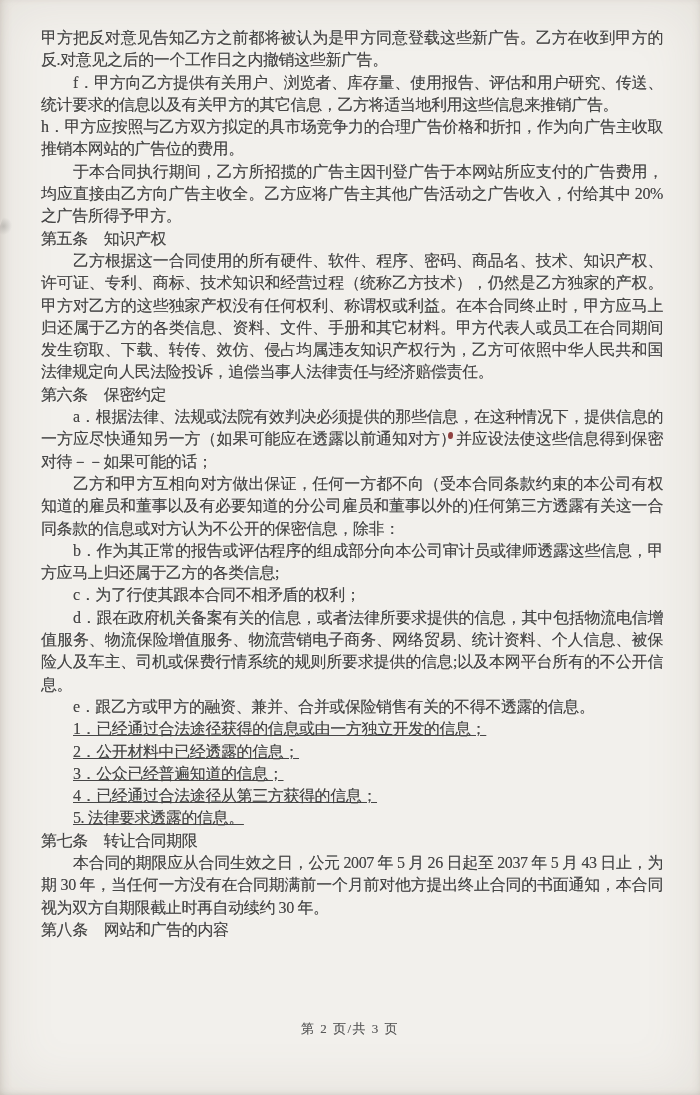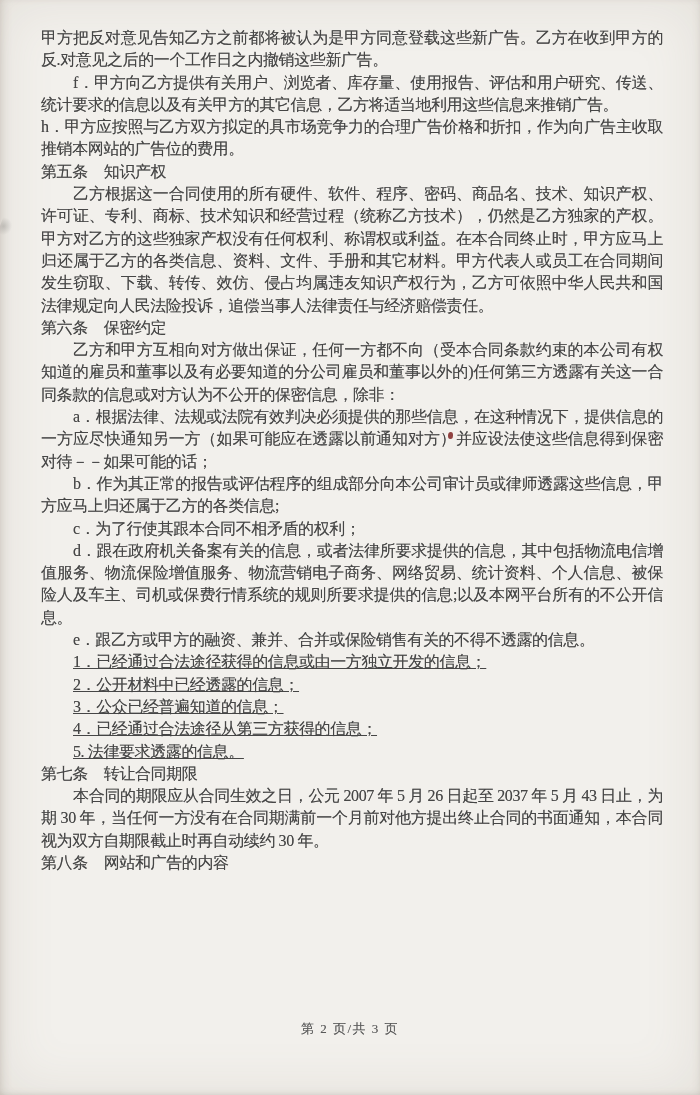--- a/index.html
+++ b/index.html
@@ -62,27 +62,28 @@
 </head>
 <body>
 
 <div class="page">
 
   <div class="content">
     <p class="p">甲方把反对意见告知乙方之前都将被认为是甲方同意登载这些新广告。乙方在收到甲方的反.对意见之后的一个工作日之内撤销这些新广告。</p>
     <p class="p indent">f．甲方向乙方提供有关用户、浏览者、库存量、使用报告、评估和用户研究、传送、统计要求的信息以及有关甲方的其它信息，乙方将适当地利用这些信息来推销广告。</p>
     <p class="p">h．甲方应按照与乙方双方拟定的具市场竞争力的合理广告价格和折扣，作为向广告主收取推销本网站的广告位的费用。</p>
 
+    <p class="p indent">于本合同执行期间，乙方所招揽的广告主因刊登广告于本网站所应支付的广告费用，均应直接由乙方向广告主收全。乙方应将广告主其他广告活动之广告收入，付给其中 20%之广告所得予甲方。</p>
 
     <p class="p heading"><span class="a-num">第五条</span><span class="a-title">知识产权</span></p>
     <p class="p indent">乙方根据这一合同使用的所有硬件、软件、程序、密码、商品名、技术、知识产权、许可证、专利、商标、技术知识和经营过程（统称乙方技术），仍然是乙方独家的产权。甲方对乙方的这些独家产权没有任何权利、称谓权或利益。在本合同终止时，甲方应马上归还属于乙方的各类信息、资料、文件、手册和其它材料。甲方代表人或员工在合同期间发生窃取、下载、转传、效仿、侵占均属违友知识产权行为，乙方可依照中华人民共和国法律规定向人民法险投诉，追偿当事人法律责任与经济赔偿责任。</p>
 
     <p class="p heading"><span class="a-num">第六条</span><span class="a-title">保密约定</span></p>
+    <p class="p indent">a．根据法律、法规或法院有效判决必须提供的那些信息，在这种情况下，提供信息的一方应尽快通知另一方（如果可能应在透露以前通知对方）并应设法使这些信息得到保密对待－－如果可能的话；</p>
     <p class="p indent">乙方和甲方互相向对方做出保证，任何一方都不向（受本合同条款约束的本公司有权知道的雇员和董事以及有必要知道的分公司雇员和董事以外的)任何第三方透露有关这一合同条款的信息或对方认为不公开的保密信息，除非：</p>
-    <p class="p indent">a．根据法律、法规或法院有效判决必须提供的那些信息，在这种情况下，提供信息的一方应尽快通知另一方（如果可能应在透露以前通知对方）并应设法使这些信息得到保密对待－－如果可能的话；</p>
     <p class="p indent">b．作为其正常的报告或评估程序的组成部分向本公司审计员或律师透露这些信息，甲方应马上归还属于乙方的各类信息;</p>
     <p class="p indent">c．为了行使其跟本合同不相矛盾的权利；</p>
     <p class="p indent">d．跟在政府机关备案有关的信息，或者法律所要求提供的信息，其中包括物流电信增值服务、物流保险增值服务、物流营销电子商务、网络贸易、统计资料、个人信息、被保险人及车主、司机或保费行情系统的规则所要求提供的信息;以及本网平台所有的不公开信息。</p>
     <p class="p indent">e．跟乙方或甲方的融资、兼并、合并或保险销售有关的不得不透露的信息。</p>
 
     <p class="p list">1．已经通过合法途径获得的信息或由一方独立开发的信息；</p>
     <p class="p list">2．公开材料中已经透露的信息；</p>
     <p class="p list">3．公众已经普遍知道的信息；</p>
     <p class="p list">4．已经通过合法途径从第三方获得的信息；</p>
     <p class="p list">5. 法律要求透露的信息。</p>

